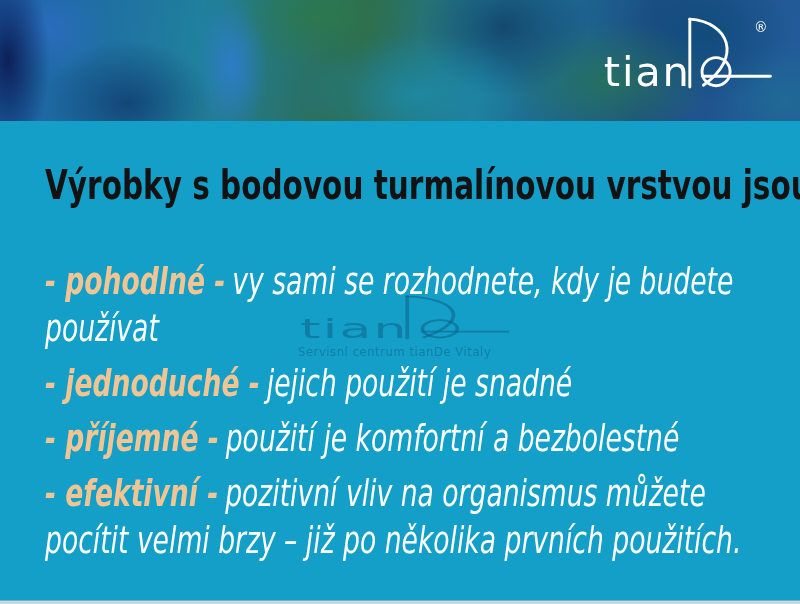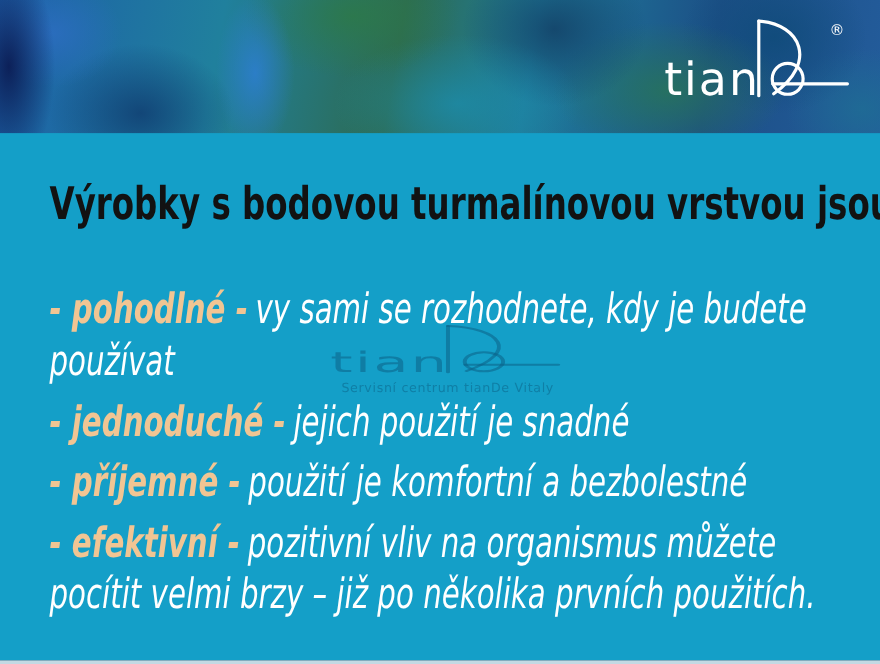--- a/index.html
+++ b/index.html
@@ -41,21 +41,20 @@
   }
   .banner-logo svg { width: 100%; height: 100%; }
 
   
   .watermark {
     position: absolute;
     left: 298px; top: 293px;
     width: 218px;
     color: rgba(11, 97, 134, 0.55);
     z-index: 1;
-    text-align: center;
   }
   .watermark svg.wm-logo {
     width: 214px; height: 56px;
     display: block;
   }
   .watermark .wm-sub {
     display: block;
     margin-top: -4px;
     font-size: 11.5px;
     letter-spacing: 0.6px;

